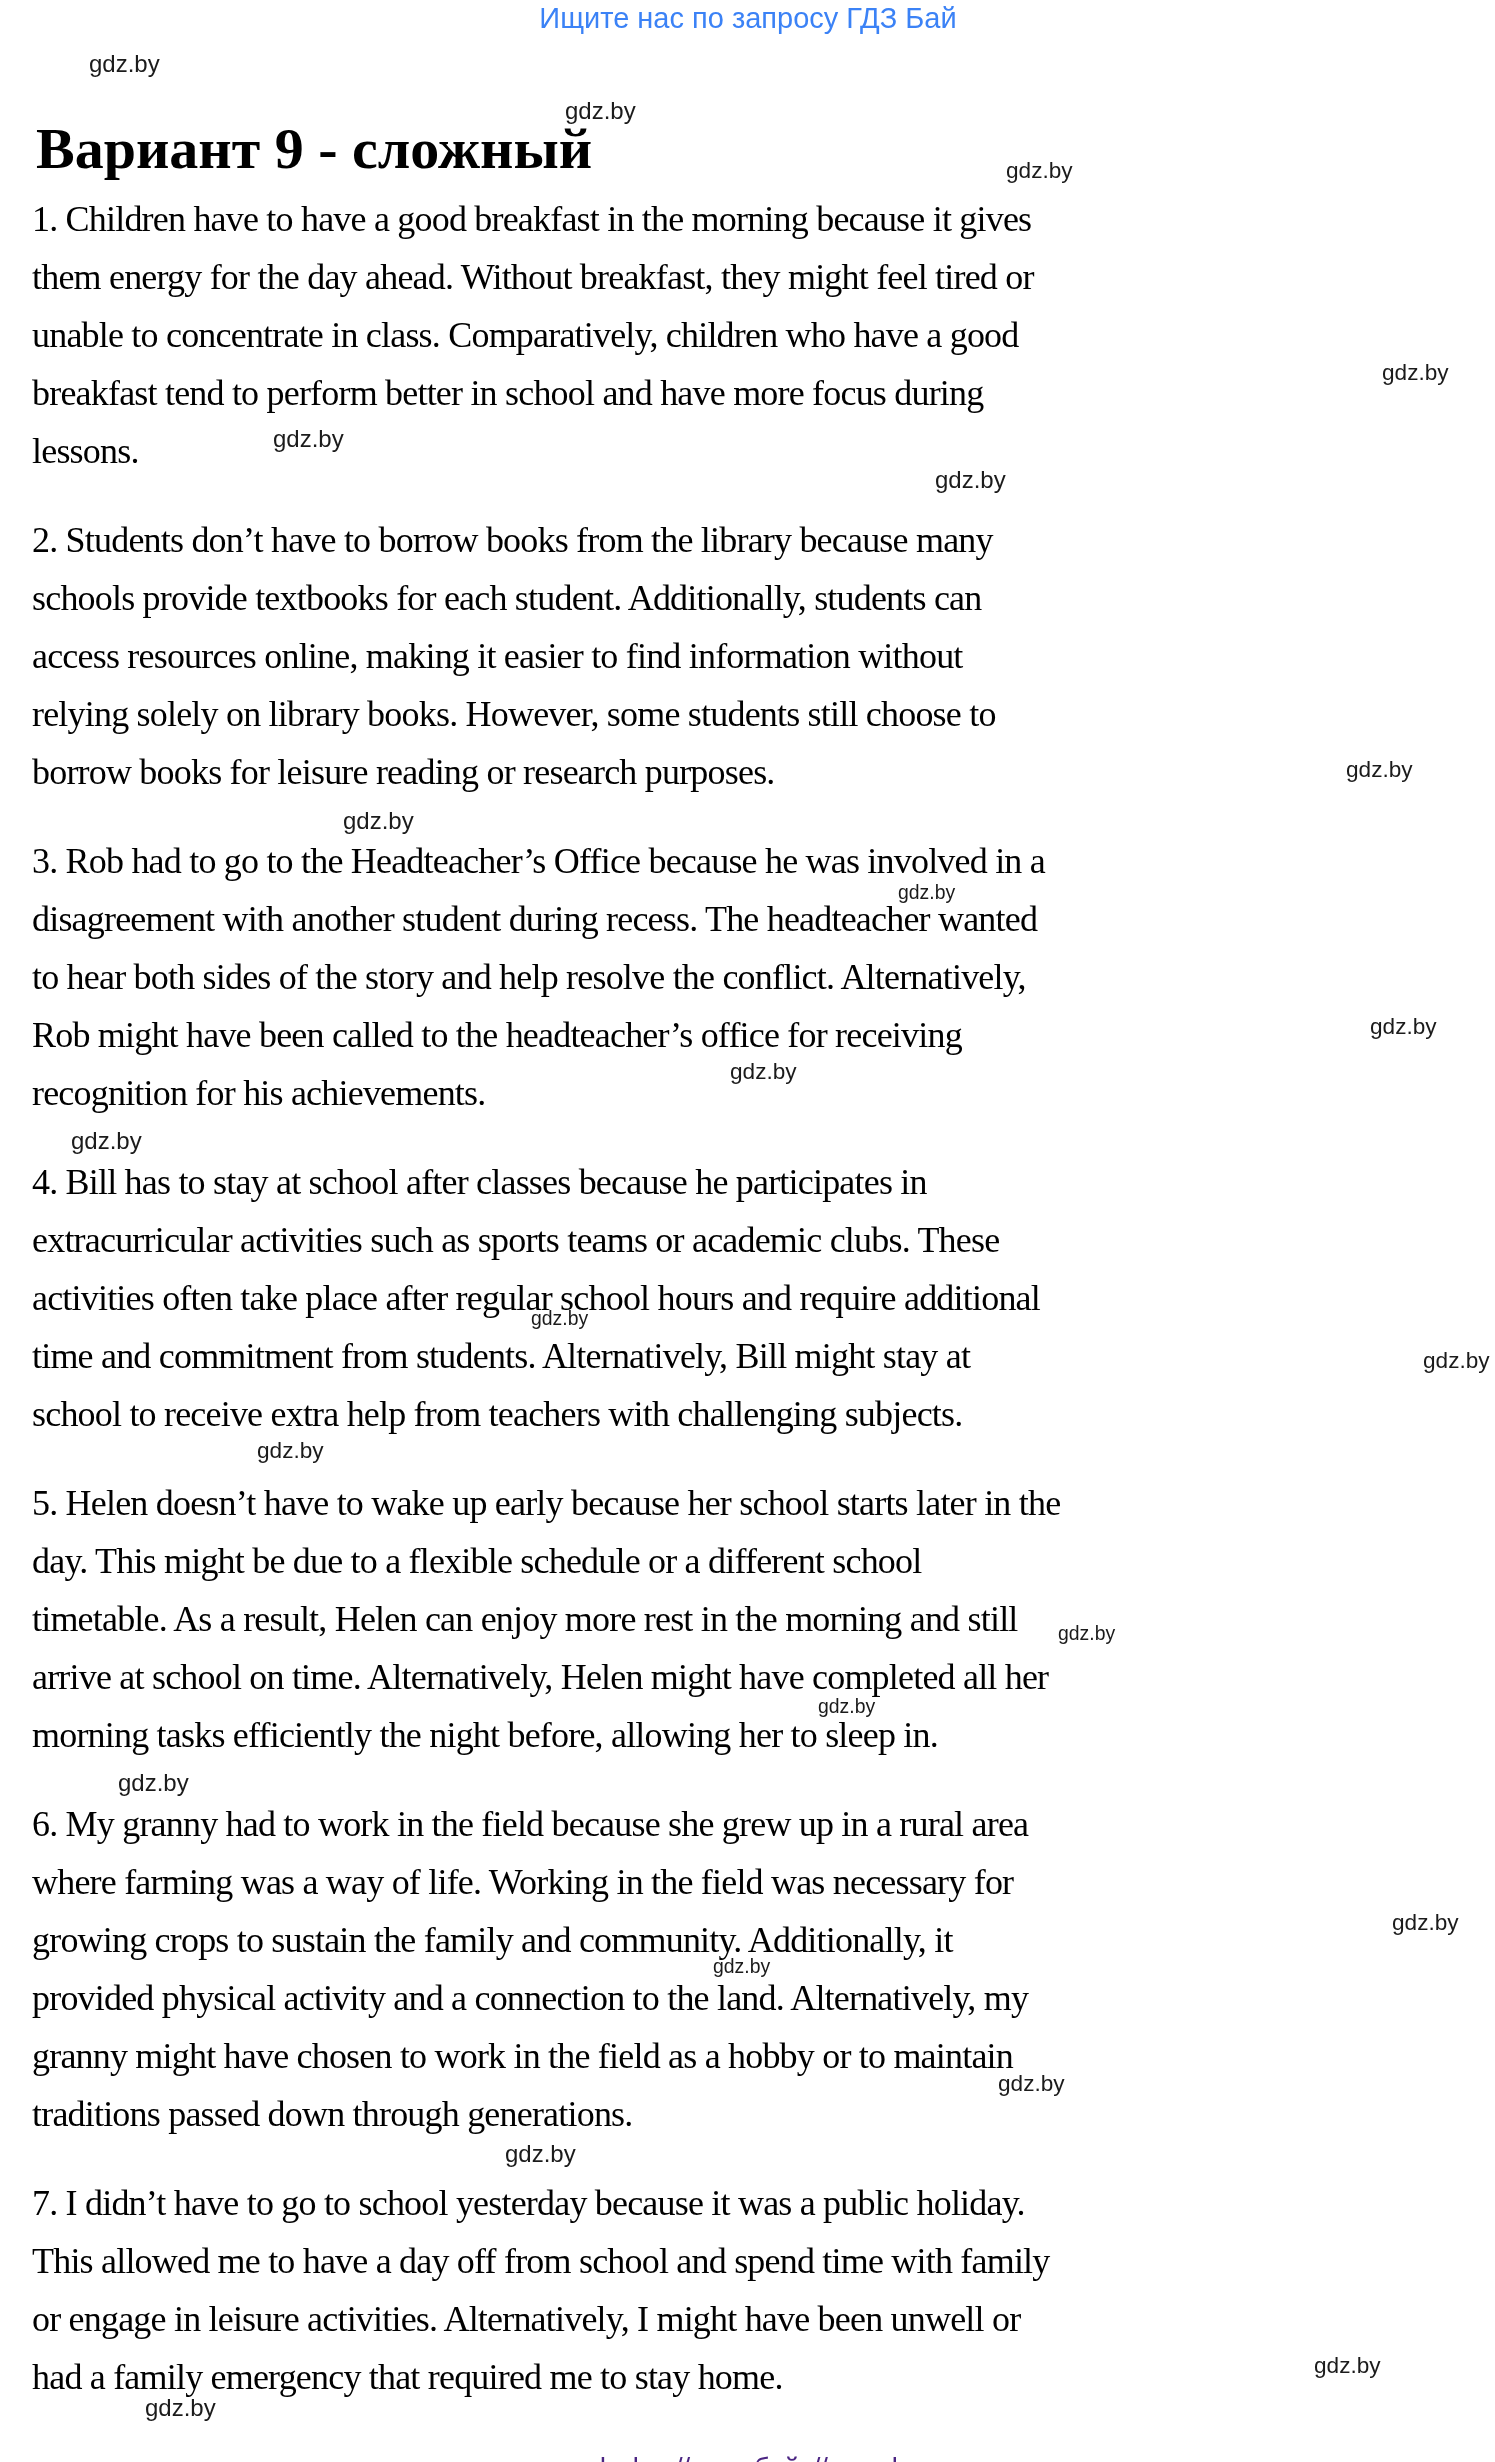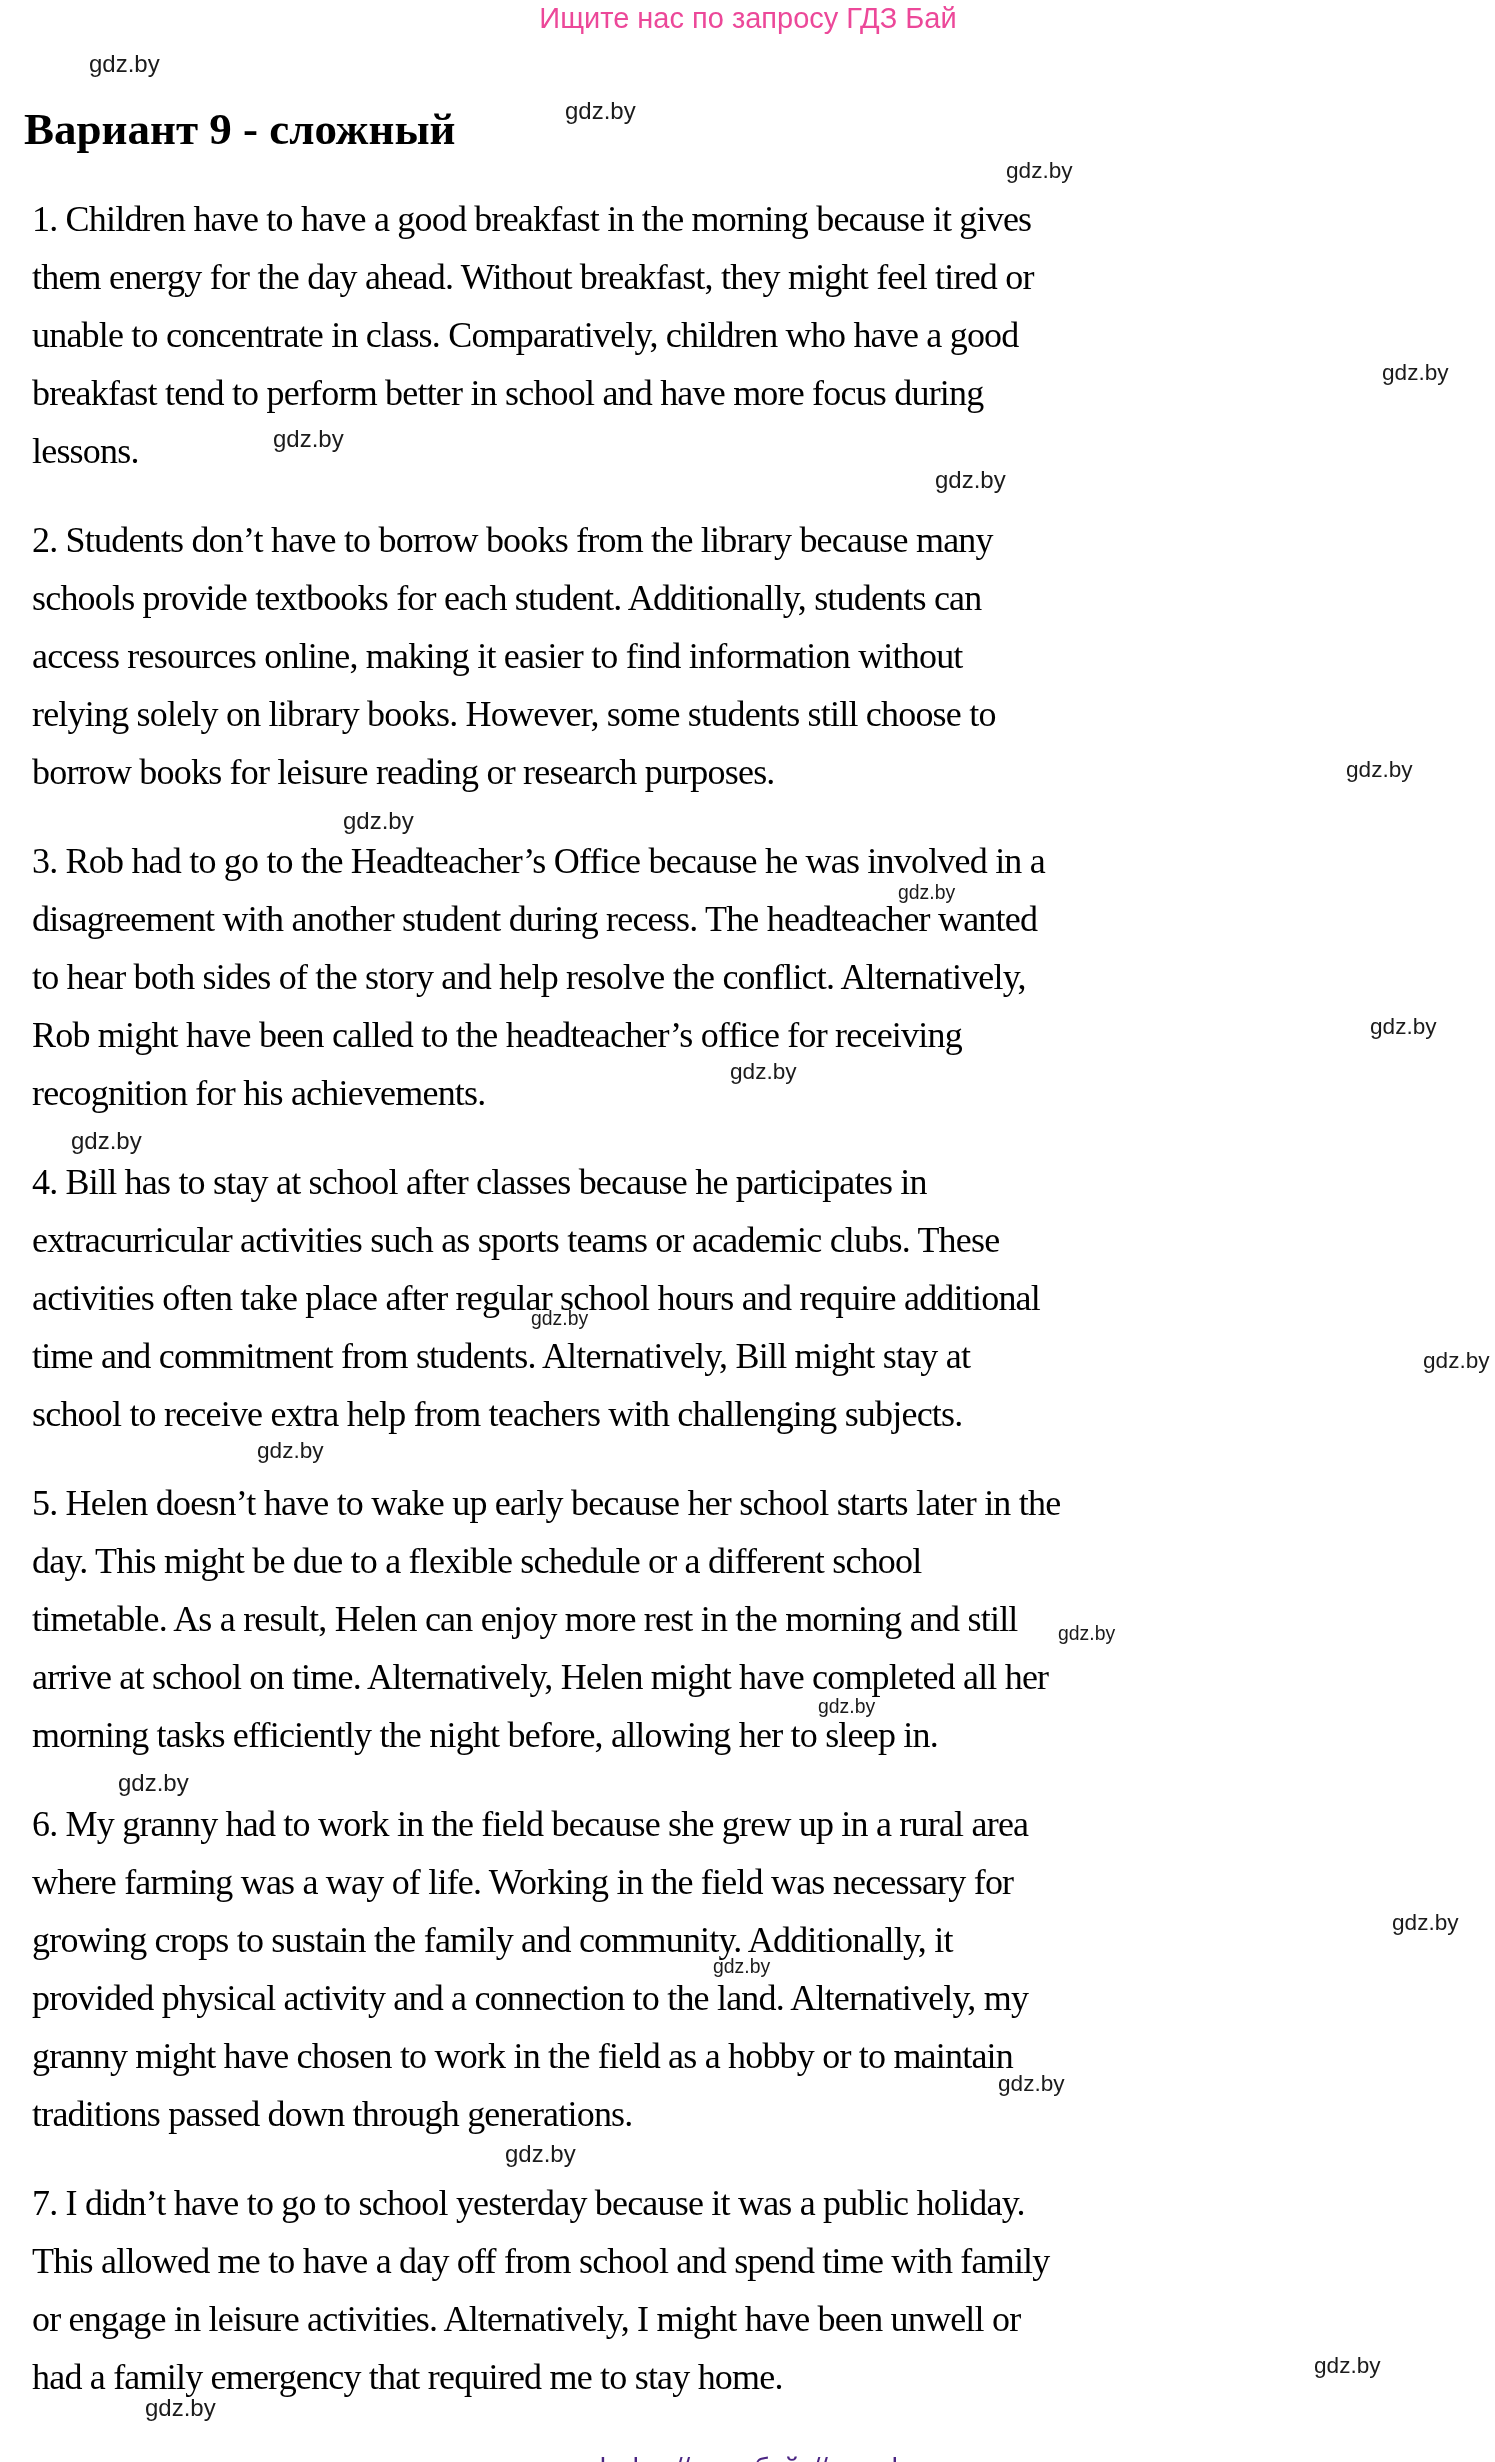--- a/index.html
+++ b/index.html
@@ -12,24 +12,24 @@
     color:#000;
   }
   .promo{
     position:absolute;top:1.6px;left:0;width:100%;
     text-align:center;
     font-family:"Liberation Sans",sans-serif;
     font-size:29px;
     letter-spacing:0;
   }
   .title{
-    position:absolute;left:24px;top:103px;margin:0;
+    position:absolute;left:24px;top:103px;margin:12px;
     font-family:"Liberation Serif",serif;
     font-weight:bold;
-    font-size:45px;
+    font-size:58px;
     white-space:nowrap;
   }
   .content{
     position:absolute;left:24px;top:190px;width:1291px;
     font-size:36px;
     line-height:58px;
     letter-spacing:-0.8px;
   }
   .content p{margin:0 0 31px 8px;}
   .line{display:block;white-space:nowrap;}
@@ -44,21 +44,21 @@
     text-align:center;
     font-family:"Liberation Sans",sans-serif;
     font-size:27.4px;
     word-spacing:5.6px;
   }
 </style>
 </head>
 <body>
 
 <div class="page">
-  <div class="promo" style="color: #ec4899;">Ищите нас по запросу ГДЗ Бай</div>
+  <div class="promo" style="color: #3b82f6;">Ищите нас по запросу ГДЗ Бай</div>
 
   <h1 class="title">Вариант 9 - сложный</h1>
 
   <div class="content" id="content">
       <p>
         <span class="line">1. Children have to have a good breakfast in the morning because it gives</span>
         <span class="line">them energy for the day ahead. Without breakfast, they might feel tired or</span>
         <span class="line">unable to concentrate in class. Comparatively, children who have a good</span>
         <span class="line">breakfast tend to perform better in school and have more focus during</span>
         <span class="line">lessons.</span>

